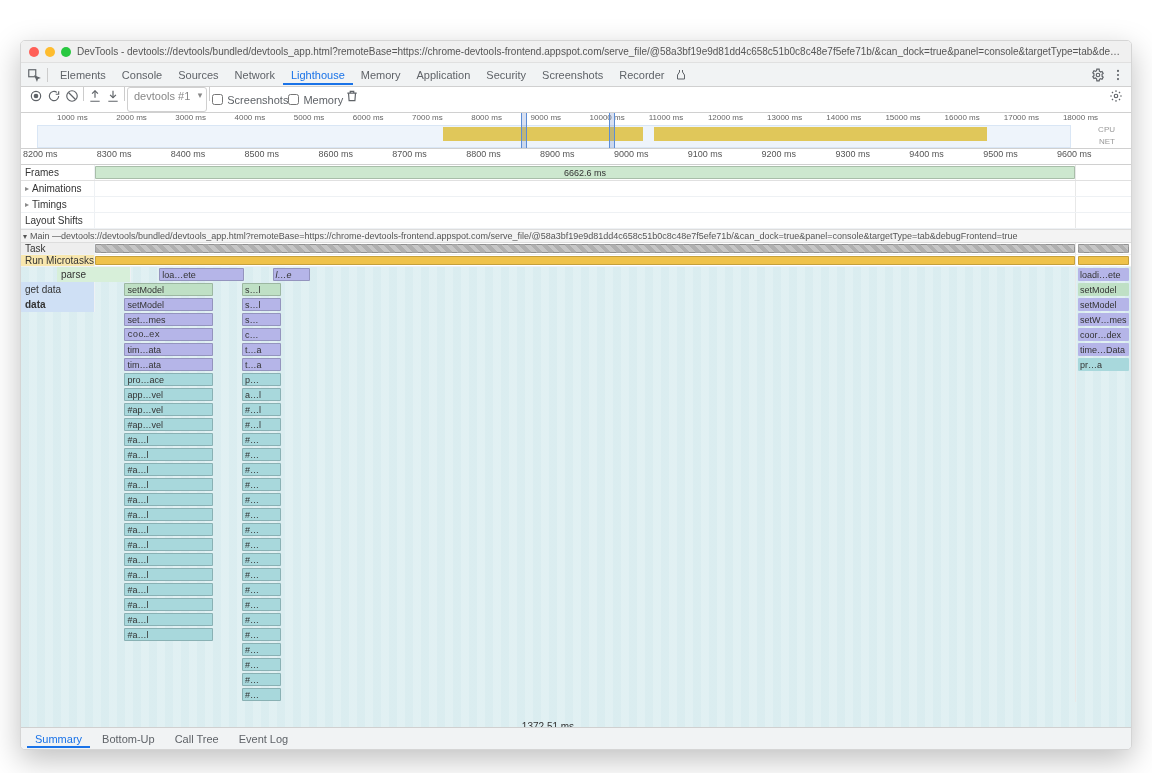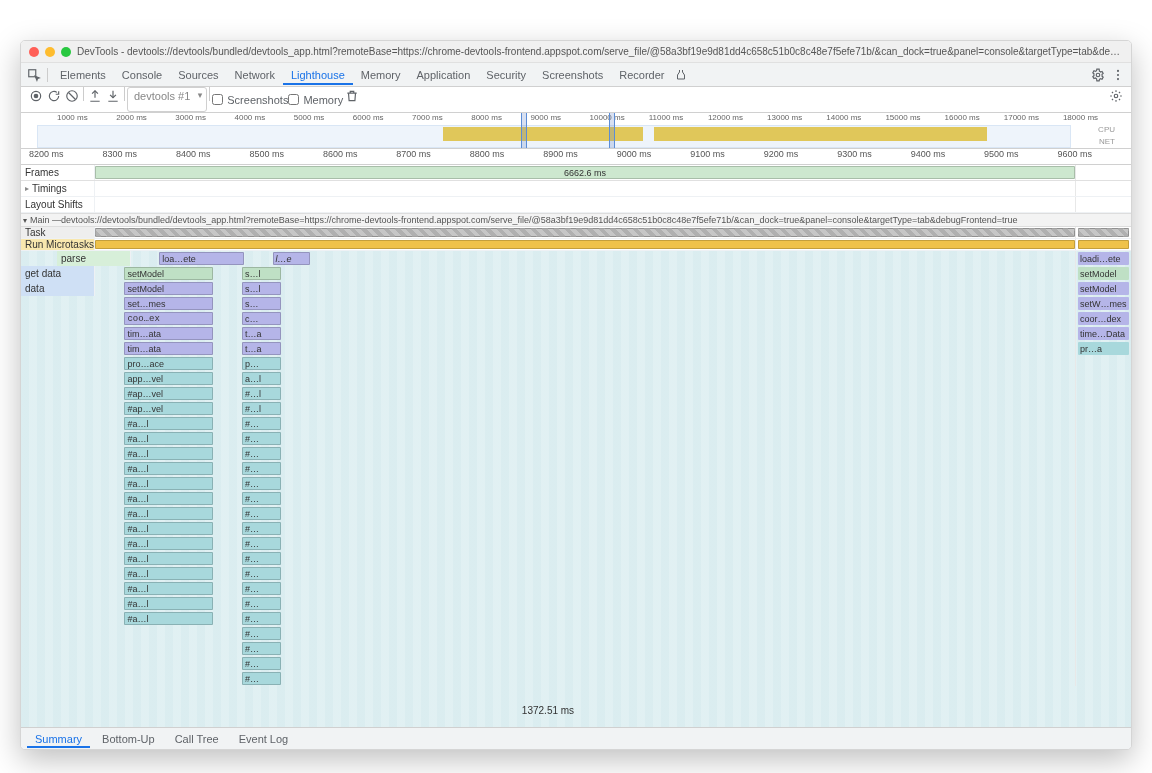--- a/index.html
+++ b/index.html
@@ -27,21 +27,21 @@
 .dropdown::after { content: "▾"; position: absolute; right: 4px; top: 2px; font-size: 9px; color: #888; }
 .chk { display: flex; align-items: center; gap: 4px; }
 .chk input { width: 11px; height: 11px; }
 .overview { height: 36px; background: #fff; border-bottom: 1px solid #d0d0d0; position: relative; }
 .overview .ticks { position: absolute; top: 0; left: 16px; right: 9px; height: 12px; display: flex; margin-left: 20px; }
 .overview .tick { flex: 1; font-size: 8px; color: #666; text-align: left; }
 .overview .area { position: absolute; top: 12px; left: 16px; right: 60px; bottom: 0; background: #eef4fb; border: 1px solid #d9e6f5; }
 .overview .strip { position: absolute; top: 14px; height: 14px; background: #e0c75a; }
 .ov-handle { position: absolute; top:0; bottom:0; width:6px; background: rgba(100,130,200,0.25); border-left:1px solid #5b8dd6; border-right:1px solid #5b8dd6;}
 .overview .lab { position:absolute; right:16px; font-size:8px; color:#999; }
-.ruler { height: 16px; border-bottom: 1px solid #d0d0d0; display: flex; padding-left: 8px; background:#fff;}
+.ruler { height: 16px; border-bottom: 1px solid #d0d0d0; display: flex; padding-left: 2px; background:#fff;}
 .ruler .t { flex: 1; font-size: 9px; color: #555; text-align: left; }
 .tracks { position: relative; background: #fff; }
 .row { height: 16px; border-bottom: 1px solid #eef1f4; display: flex; align-items: stretch; font-size: 10px; color: #333; }
 .row.head { border-bottom: 1px solid #e0e0e0; }
 .gutter { width: 74px; flex: 0 0 74px; padding: 0 4px; display: flex; align-items: center; background: #fff; border-right: 1px solid #eef1f4; overflow: hidden; white-space: nowrap; }
 .gutter.tri::before { content: "▸"; font-size: 8px; margin-right: 3px; color: #888; }
 .lane { flex: 1; position: relative; overflow: hidden; }
 .rlane { width: 56px; flex: 0 0 56px; border-left: 1px solid #e8e8e8; position: relative; }
 .bar { position: absolute; top: 1px; bottom: 1px; border: 1px solid rgba(0,0,0,0.18); border-radius: 1px; font-size: 9px; padding: 0 2px; display: flex; align-items: center; overflow: hidden; white-space: nowrap; }
 .full { left: 0; right: 0; }
@@ -227,20 +227,25 @@
     <div class="row head">
       <div class="gutter">Frames</div>
       <div class="lane">
           <div class="bar full frames-bar" style="justify-content:center;">
             <span>6662.6 ms</span>
           </div>
         </div>
       <div class="rlane"></div>
     </div>
     <div class="row">
+      <div class="gutter tri">Animations</div>
+      <div class="lane"></div>
+        <div class="rlane"></div>
+    </div>
+    <div class="row">
       <div class="gutter tri">Timings</div>
       <div class="lane"></div>
         <div class="rlane"></div>
     </div>
     <div class="row">
       <div class="gutter">Layout Shifts</div>
       <div class="lane"></div>
         <div class="rlane"></div>
     </div>
 
@@ -284,21 +289,21 @@
           <div class="gutter" style="background: rgb(207, 224, 245);">get data</div>
           <div class="lane">
             <div class="bar green" style="left: 3%; width: 9%;">setModel</div>
             <div class="bar green" style="left: 15%; width: 4%;">s…l</div>
           </div>
           <div class="rlane">
             <div class="rbar green">setModel</div>
           </div>
         </div>
         <div class="row" style="height: 15px; border-bottom: none;">
-          <div class="gutter" style="background: rgb(207, 224, 245);">data</div>
+          <div class="gutter" style="background: rgb(207, 224, 245); font-weight: bold;">data</div>
           <div class="lane">
             <div class="bar purple" style="left: 3%; width: 9%;">setModel</div>
             <div class="bar purple" style="left: 15%; width: 4%;">s…l</div>
           </div>
           <div class="rlane">
             <div class="rbar purple">setModel</div>
           </div>
         </div>
         <div class="row" style="height: 15px; border-bottom: none;">
           <div class="gutter" style="background: transparent; border-right: none;"></div>

